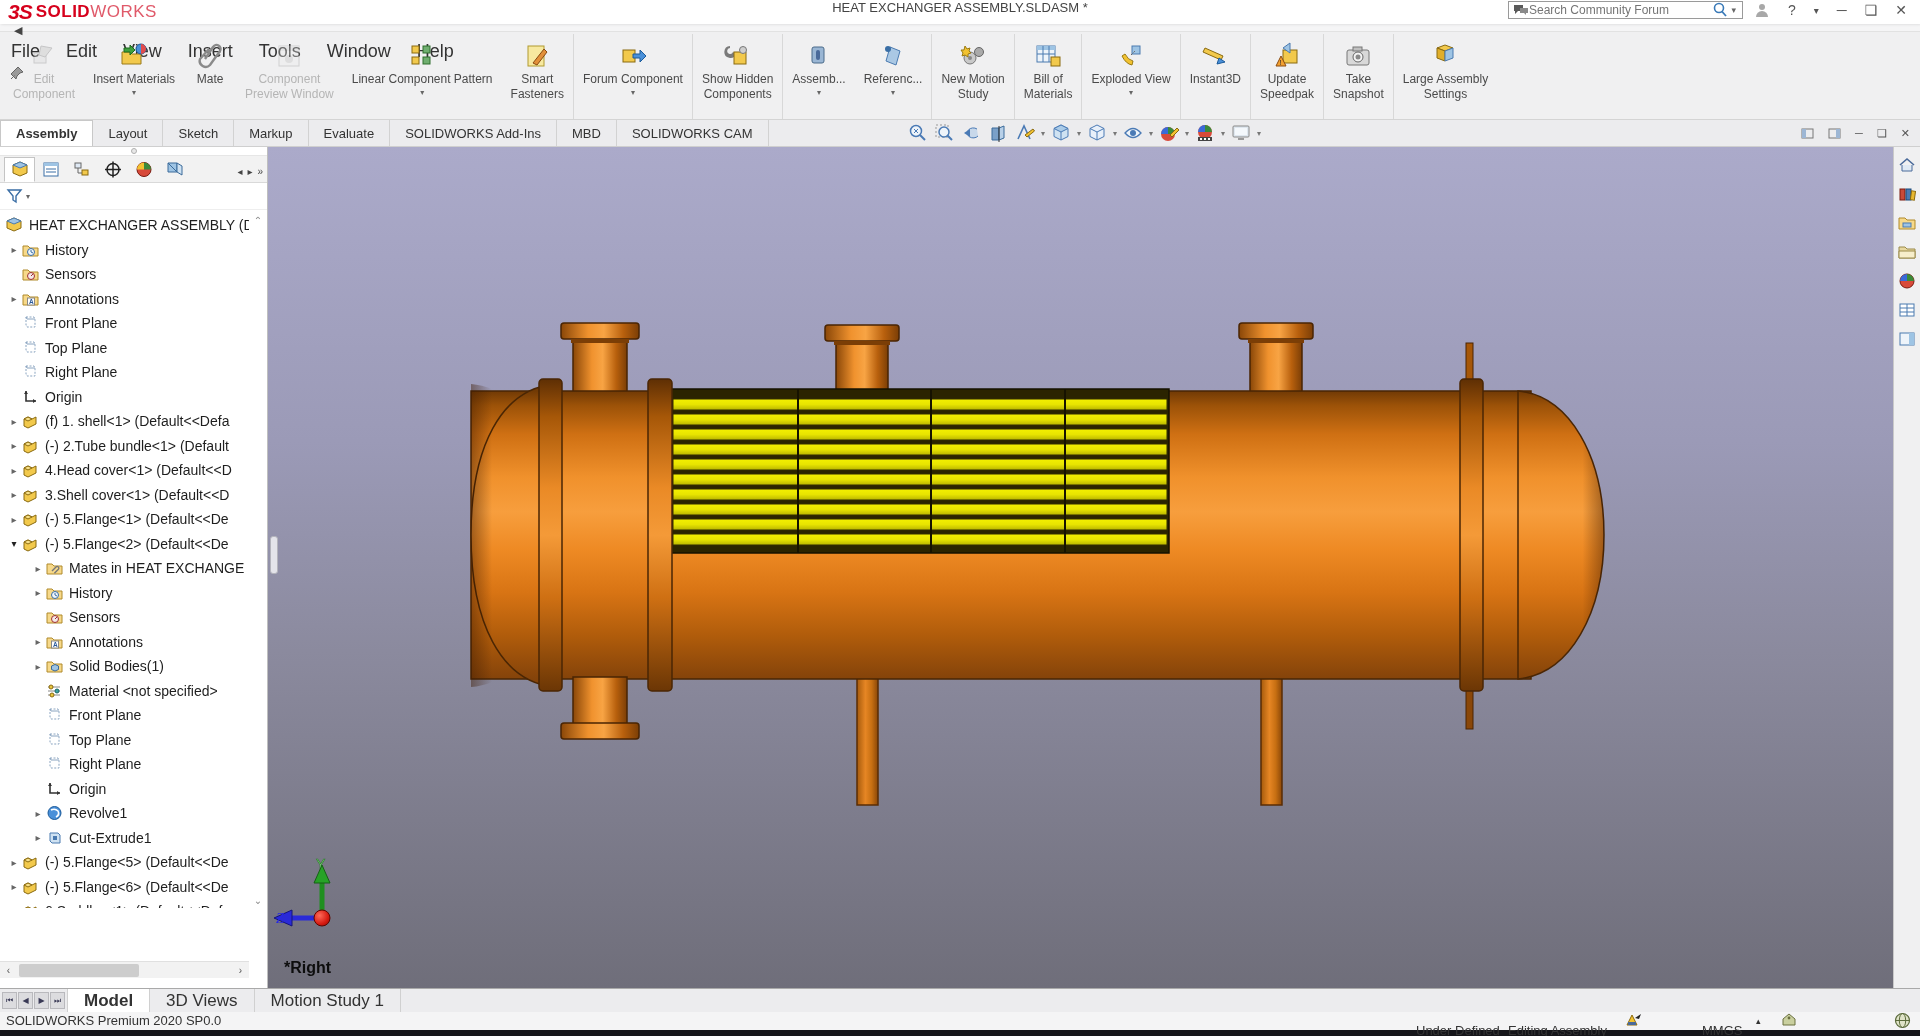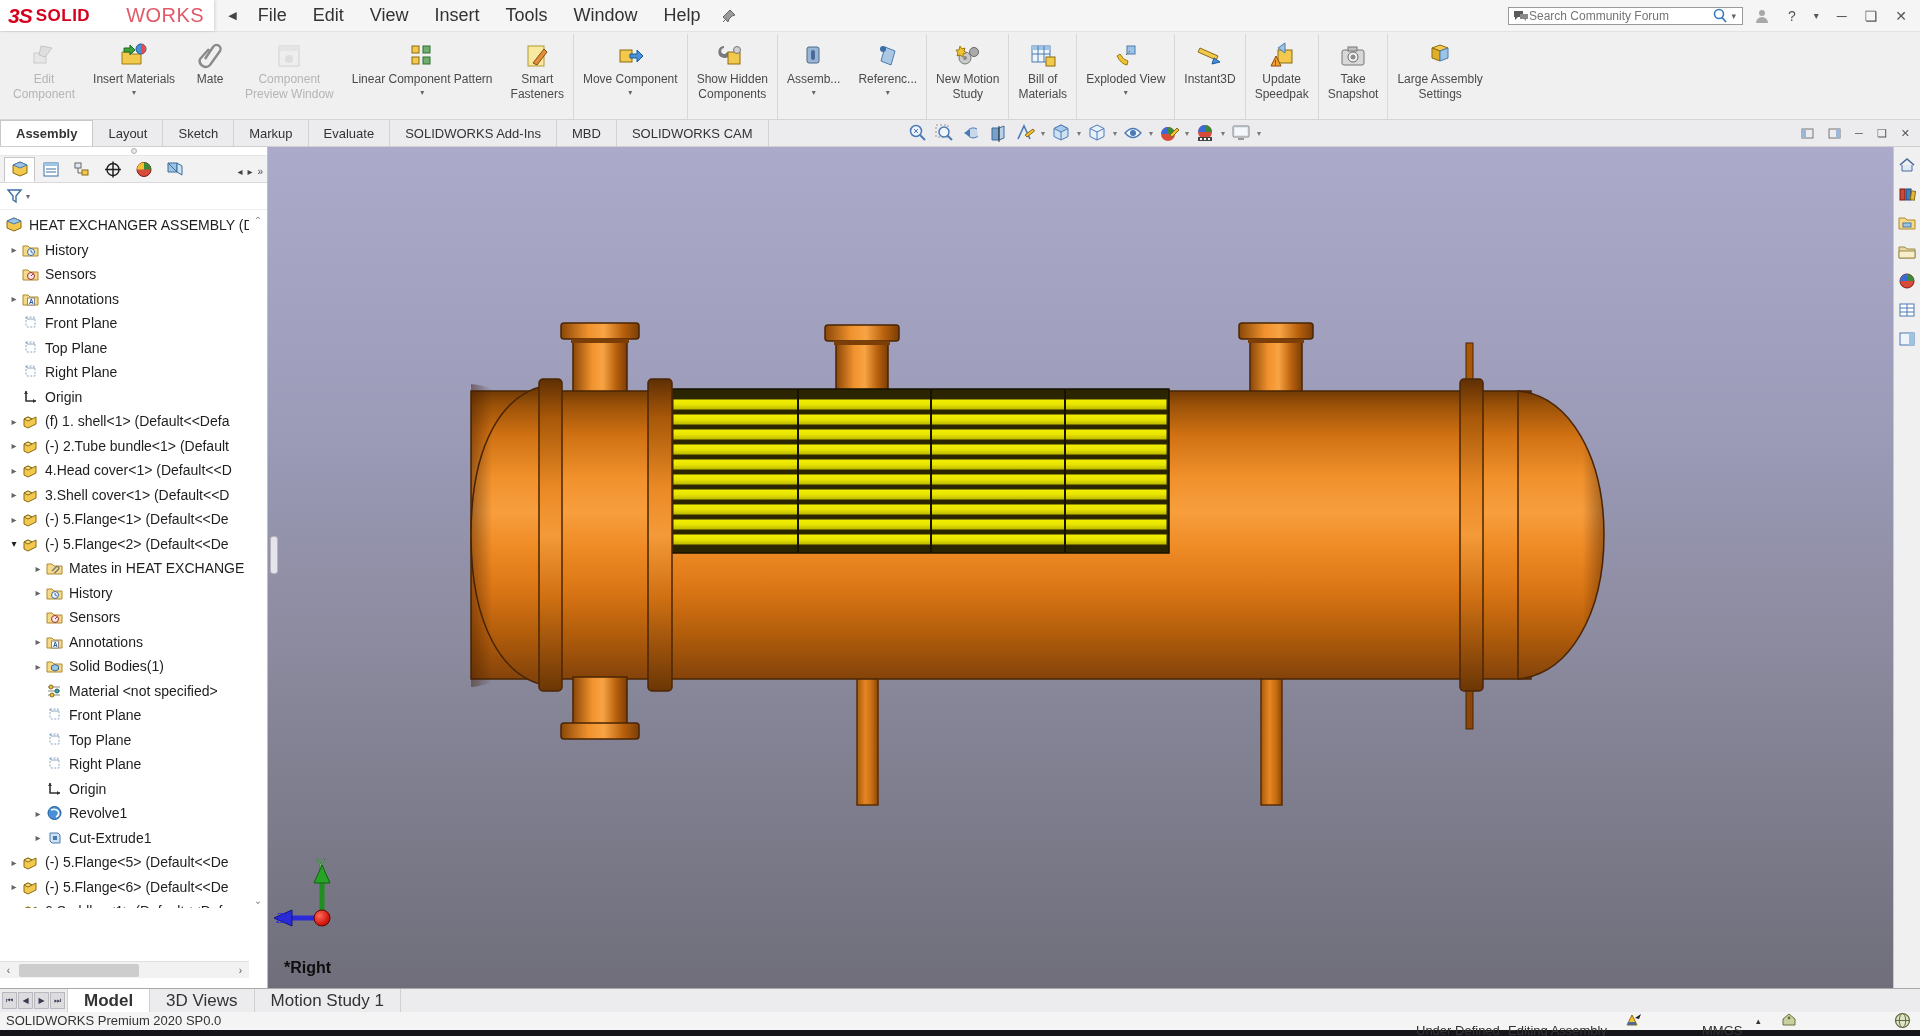--- a/index.html
+++ b/index.html
@@ -1,24 +1,24 @@
 <!DOCTYPE html>
 <html><head>
 <meta charset="utf-8">
 <style>
   * { margin:0; padding:0; box-sizing:border-box; }
   html,body { width:1920px; height:1036px; overflow:hidden; font-family:"Liberation Sans",sans-serif; background:#f0f0f0; }
   .app { width:1920px; height:1036px; display:grid; grid-template-rows:32px 88px 27px 841px 24px 18px 6px; }
 
   
-  .titlebar { background:#f5f5f6; display:flex; align-items:center; position:relative; border-bottom:1px solid #e2e2e2; }
+  .titlebar { background:#f5f5f6; display:flex; position:relative; border-bottom:1px solid #e2e2e2;flex-direction:column; }
   .logo { display:flex; align-items:center; padding:0 10px 0 8px; height:100%; background:#fff; box-shadow:1px 0 3px rgba(0,0,0,.15); }
   .logo .ds { color:#d6001c; font-weight:bold; font-style:italic; font-size:21px; letter-spacing:-1px; margin-right:4px; }
   .logo .solid { color:#d6001c; font-weight:bold; font-size:17px; letter-spacing:.5px; }
-  .logo .works { color:#e05a6a; font-size:20px; letter-spacing:.5px;margin-left:36px; }
+  .logo .works { color:#e05a6a; font-size:17px; letter-spacing:.5px; }
   .menuback { color:#444; font-size:11px; margin:0 10px 0 14px; }
   .menus { display:flex; gap:4px; }
   .menus .mi { font-size:18px; color:#333; padding:4px 11px; cursor:default; }
   .pin { margin-left:10px; color:#555; }
   .doctitle { position:absolute; left:0; right:0; text-align:center; font-size:13px; color:#444; pointer-events:none; }
   .tright { position:absolute; right:6px; display:flex; align-items:center; gap:4px; }
   .searchbox { width:235px; height:18px; border:1px solid #9a9a9a; background:#fff; display:flex; align-items:center; padding:0 4px; }
   .searchbox input { border:none; outline:none; flex:1; font-size:12px; color:#777; font-family:"Liberation Sans",sans-serif; background:transparent; }
   .sdd { font-size:9px; color:#666; padding:0 2px; }
   .wbtn { color:#555; font-size:14px; padding:2px 7px; }
@@ -106,20 +106,21 @@
         <div class="mi">Insert</div>
         <div class="mi">Tools</div>
         <div class="mi">Window</div>
         <div class="mi">Help</div>
       </div>
     <span class="pin">
       <svg width="14" height="14" viewBox="0 0 14 14">
           <path d="M8,1 L13,6 L10,7 L7,10 L6,13 L1,8 Z M1,13 L4.5,9.5" fill="#9a9a9a" stroke="#666" stroke-width="1"></path>
         </svg>
     </span>
+    <div class="doctitle">HEAT EXCHANGER ASSEMBLY.SLDASM *</div>
     <div class="tright">
       <div class="searchbox">
         <span>
             <svg width="16" height="14" viewBox="0 0 16 14">
               <path d="M1,2 h9 v6 h-5 l-3,3 v-3 h-1 z" fill="#5a5a5a"></path>
               <path d="M7,5 h8 v5 h-2 v2 l-2,-2 h-4 z" fill="#8a8a8a"></path>
             </svg>
           </span>
         <input placeholder="Search Community Forum" style="">
         <span>
@@ -205,21 +206,21 @@
         </div>
         <div class="rlb">Smart<br>Fasteners</div>
       </div>
       <div class="rbtn sep">
         <div class="ric">
           <svg width="28" height="28" viewBox="0 0 28 28">
             <rect x="4" y="8" width="12" height="12" fill="#f2c94c" stroke="#8a6a10"></rect>
             <path d="M14,12 h7 v-4 l6,6 -6,6 v-4 h-7z" fill="#4a90d9" stroke="#1a5a9a"></path>
           </svg>
         </div>
-        <div class="rlb">Move Component</div>
+        <div class="rlb">Forum Component</div>
         <div class="rdd">▾</div>
       </div>
       <div class="rbtn sep">
         <div class="ric">
           <svg width="28" height="28" viewBox="0 0 28 28">
             <path d="M6,4 a6,6 0 1 0 6,8 l-3,-2 a3,3 0 1 1 -3,-4z" fill="#7a7a7a"></path>
             <rect x="10" y="10" width="12" height="12" fill="#f2c94c" stroke="#8a6a10"></rect>
             <circle cx="19" cy="8" r="3.5" fill="#cfcfcf" stroke="#777"></circle>
           </svg>
         </div>

